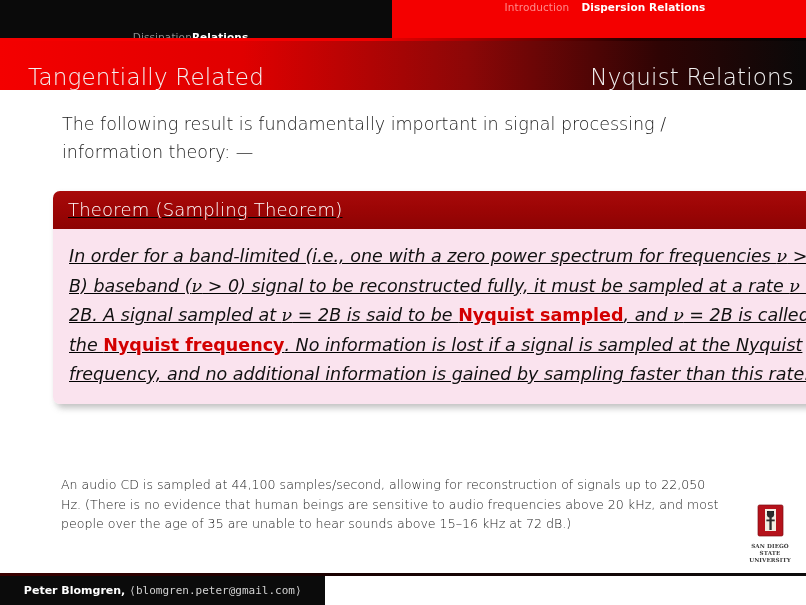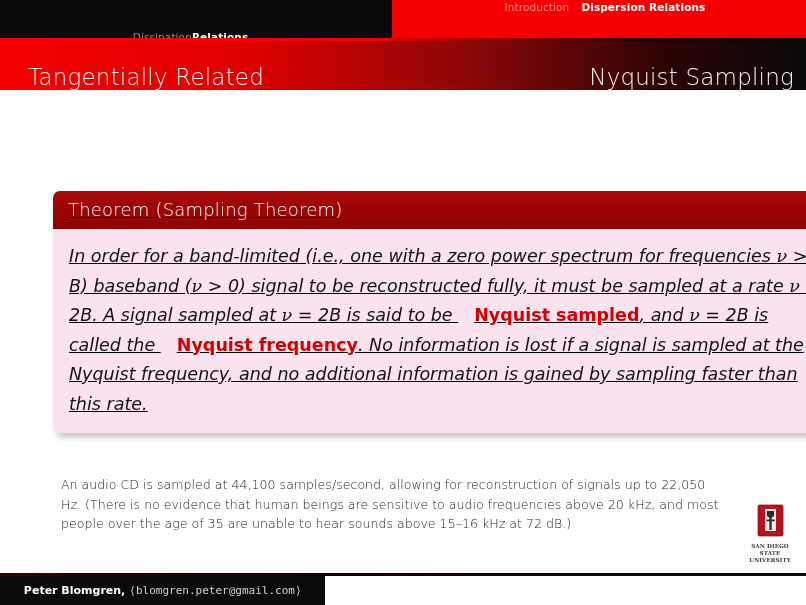--- a/index.html
+++ b/index.html
@@ -130,21 +130,20 @@
     color: #111111;
     font-size: 17.5px;
     line-height: 29.5px;
     font-style: italic;
     font-weight: 300;
   }
   .hl {
     color: #d30000;
     font-weight: bold;
     font-style: normal;
-    margin-left: 16px;
   }
   .mathvar {
     font-family: "DejaVu Serif", serif;
     font-style: italic;
   }
 
   
   .footnote {
     position: absolute;
     left: 61px;
@@ -244,25 +243,26 @@
   </div>
   <div class="nav-section nav-sec-red">
     <div class="nav-line nav-dim-red">Introduction</div>
     <div class="nav-line nav-cur-red">Dispersion Relations</div>
   </div>
 </div>
 <div class="nav-underline"></div>
 
 <div class="titlebar">
   <div class="titlebar-left">Tangentially Related</div>
-  <div class="titlebar-right">Nyquist Sampling</div>
+  <div class="titlebar-right">Nyquist Relations</div>
 </div>
 
 <div class="slide-body">
 
+  <div class="intro-text">The following result is fundamentally important in signal processing / information theory: —</div>
 
   <div class="theorem-block">
     <div class="theorem-head">Theorem (Sampling Theorem)</div>
     <div class="theorem-body"><span>In order for a band-limited (i.e., one with a zero power spectrum for frequencies </span><span class="mathvar">ν</span><span> &gt; B) baseband (</span><span class="mathvar">ν</span><span> &gt; 0) signal to be reconstructed fully, it must be sampled at a rate </span><span class="mathvar">ν</span><span> ≥ 2B. A signal sampled at </span><span class="mathvar">ν</span><span> = 2B is said to be </span><span class="hl">Nyquist sampled</span><span>, and </span><span class="mathvar">ν</span><span> = 2B is called the </span><span class="hl">Nyquist frequency</span><span>. No information is lost if a signal is sampled at the Nyquist frequency, and no additional information is gained by sampling faster than this rate.</span></div>
   </div>
 
   <div class="footnote">An audio CD is sampled at 44,100 samples/second, allowing for reconstruction of signals up to 22,050 Hz. (There is no evidence that human beings are sensitive to audio frequencies above 20 kHz, and most people over the age of 35 are unable to hear sounds above 15–16 kHz at 72 dB.)</div>
 
   <div class="logo">
     <div class="logo-emblem">

